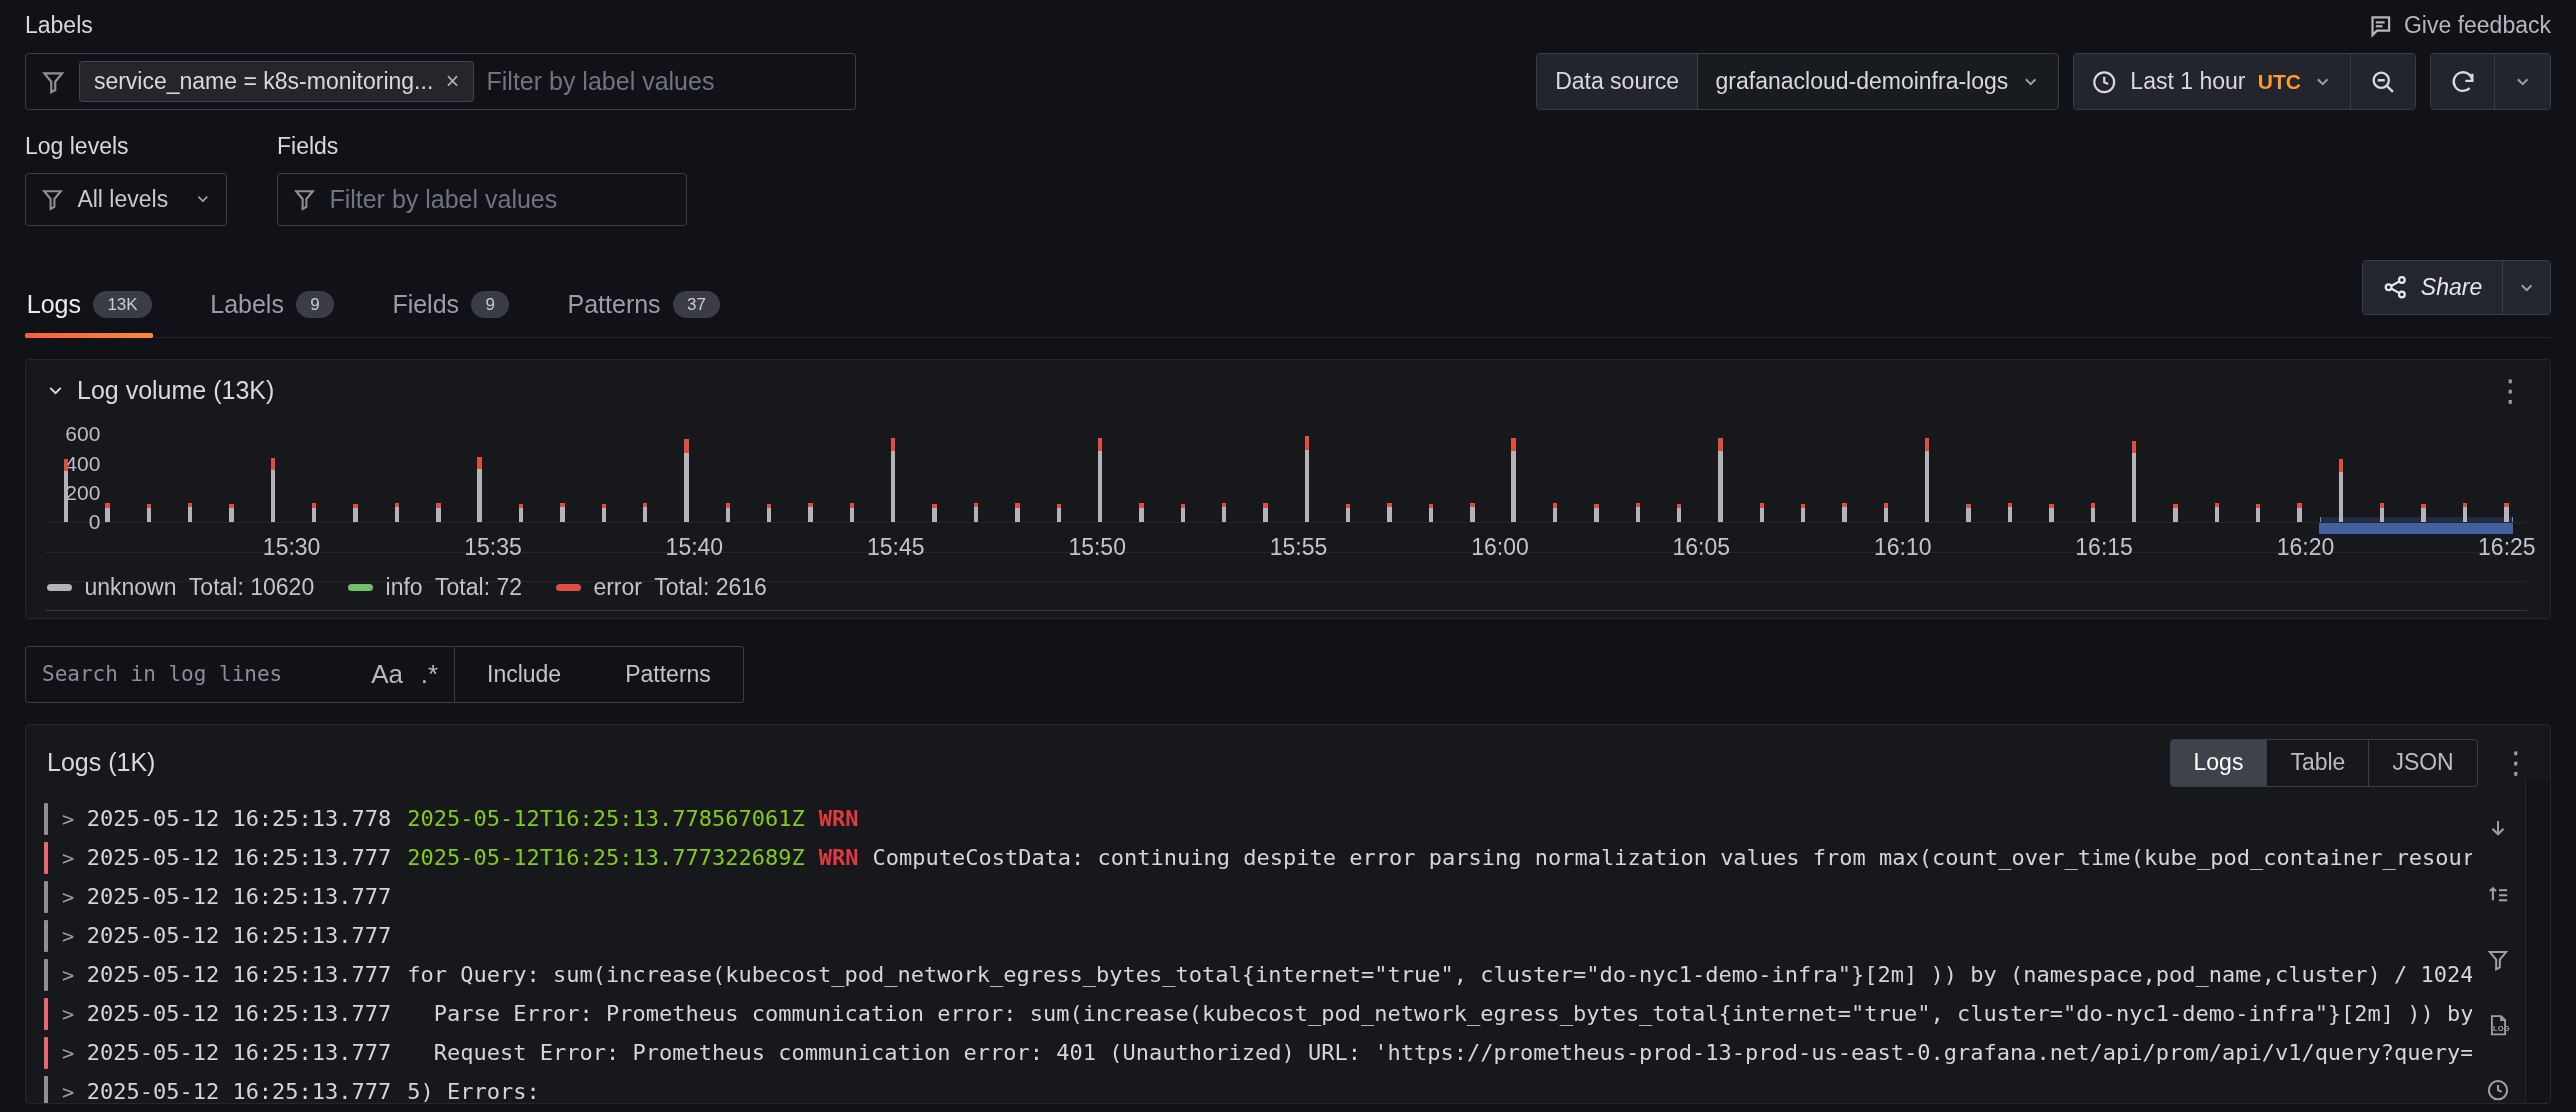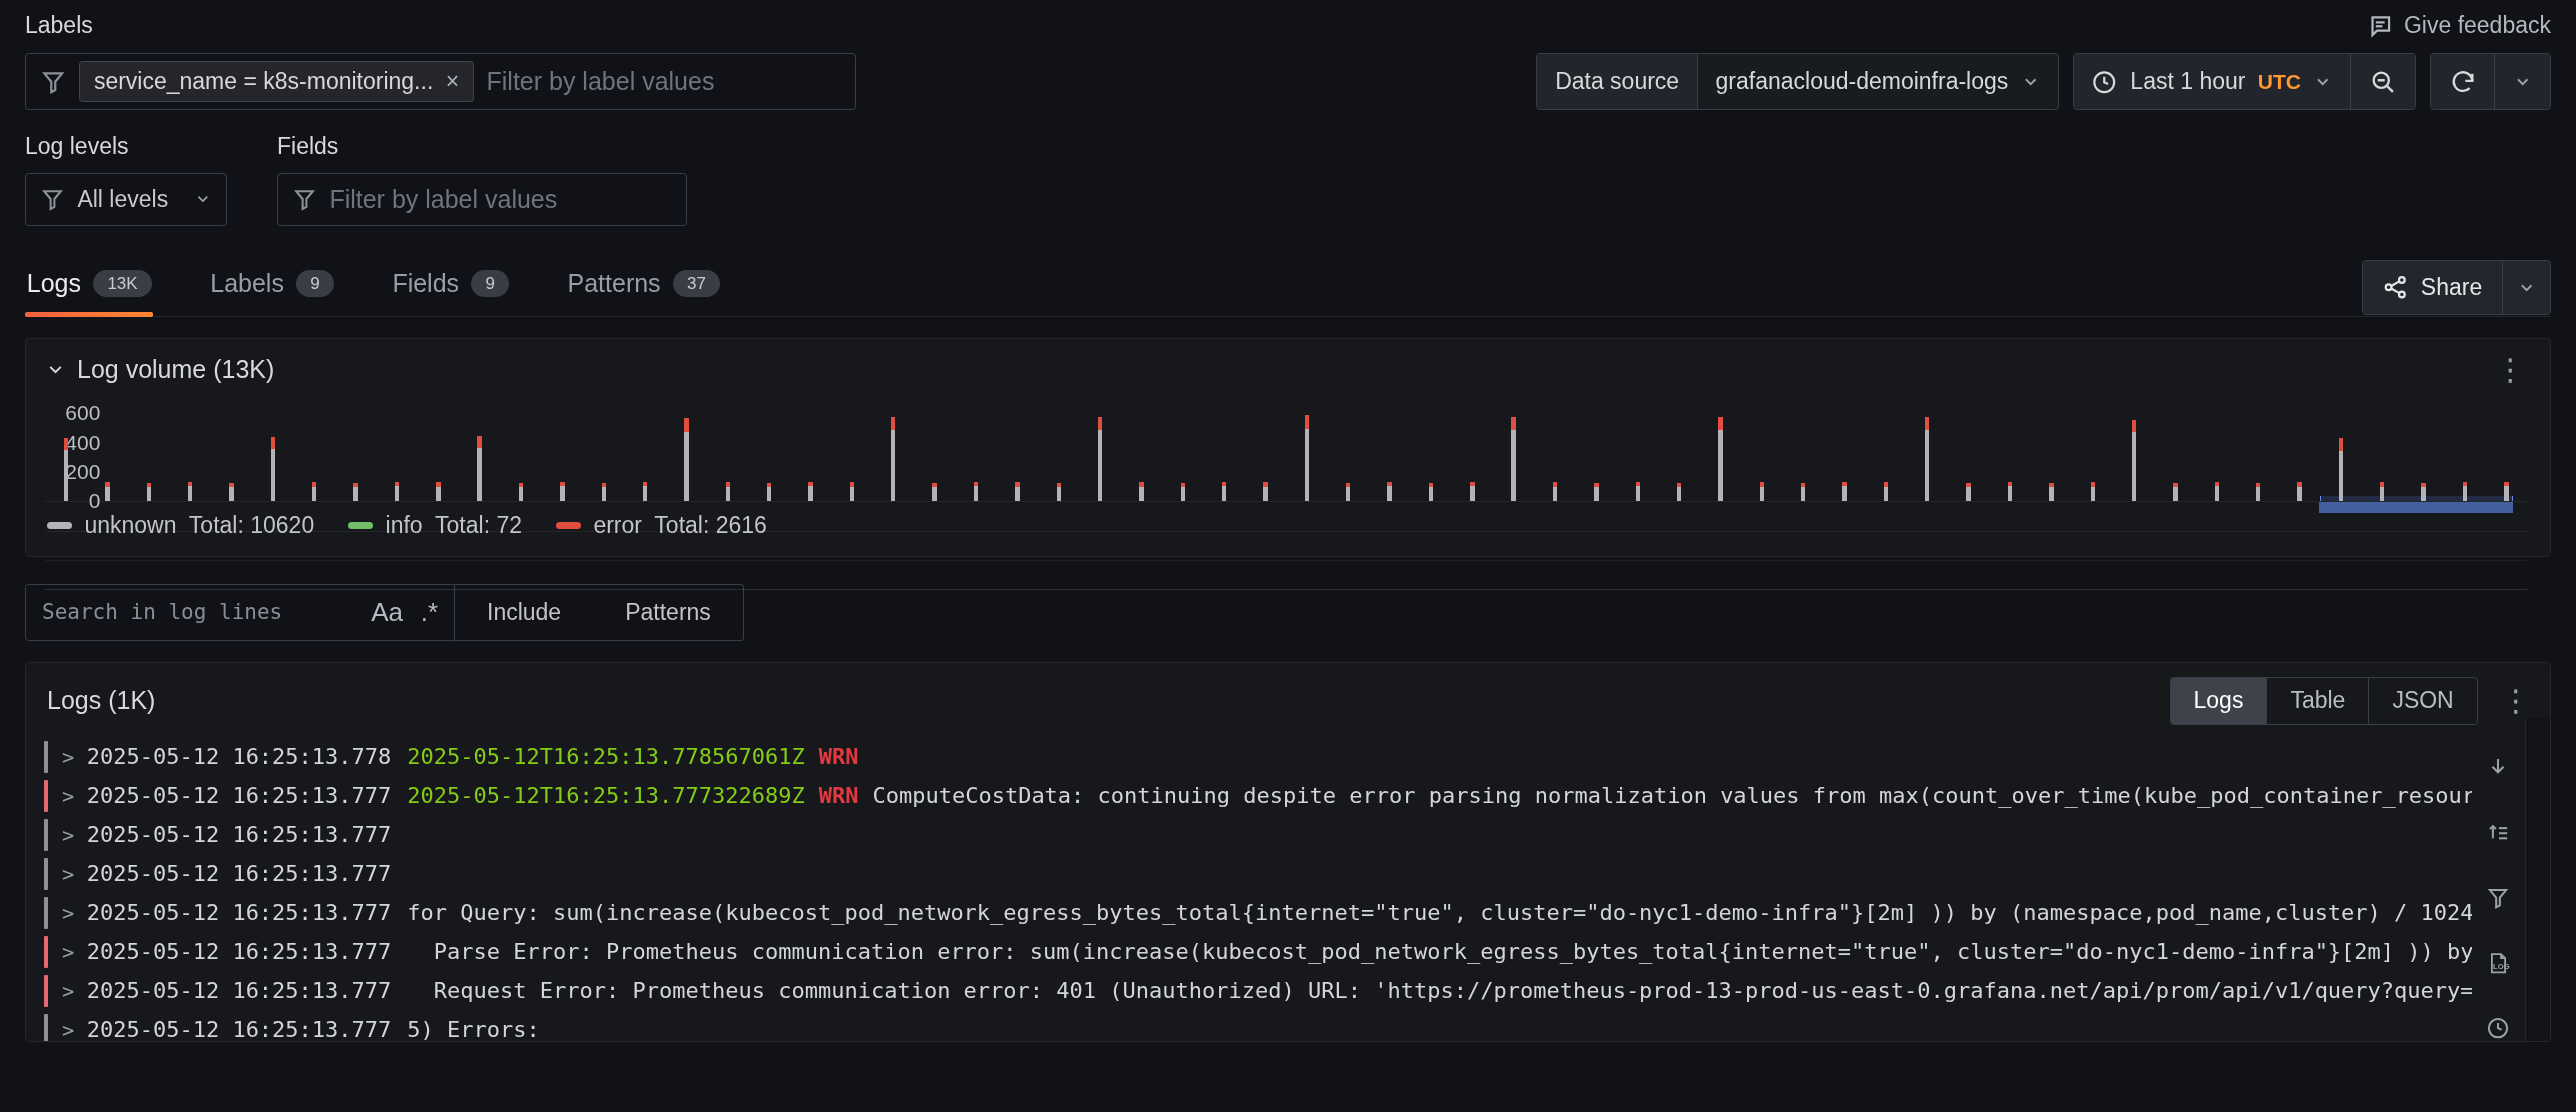--- a/index.html
+++ b/index.html
@@ -59,21 +59,21 @@
   
   .tabs-row { display:flex; justify-content:space-between; align-items:flex-end; margin-top:34px; border-bottom:0.9px solid #24262b; }
   .tabs { display:flex; gap:55px; }
   .tab { display:flex; align-items:center; gap:12.4px; padding:5.3px 1.8px 17.7px 1.8px; position:relative; color:#9b9ea6; font-size:25px; cursor:pointer; }
   .tab.active { color:#eceded; }
   .tab.active::after {
     content:""; position:absolute; left:0; right:0; bottom:-0.9px; height:4.4px;
     background:linear-gradient(90deg,#f55f3e,#ff8833); border-radius:1.8px;
   }
   .badge { background:#3a3d44; color:#c9cbd1; border-radius:16px; padding:3.5px 14px; font-size:17px; }
-  .share-wrap { margin-bottom:1px; }
+  .share-wrap { margin-bottom:22px;font-style:italic; }
   .share-group { display:flex; height:55px; border:0.9px solid #3a3e45; border-radius:3.5px; overflow:hidden; }
   .share-main { display:flex; align-items:center; gap:12.4px; padding:0 19.4px; background:#23262c; color:#e6e7e9; cursor:pointer; }
   .share-caret { display:flex; align-items:center; padding:0 14px; background:#23262c; border-left:0.9px solid #3a3e45; cursor:pointer; }
 
   
   .panel { border:0.9px solid #25272d; border-radius:3.5px; background:#16181c; margin-top:21px; }
   .panel-header { display:flex; justify-content:space-between; align-items:center; padding:16px 19.4px 5.3px 19.4px; }
   .panel-title-wrap { display:flex; align-items:center; gap:10.6px; cursor:pointer; }
   .panel-title { font-size:25px; font-weight:500; color:#d8d9da; }
   .kebab { color:#9da0a6; font-size:30px; line-height:1; cursor:pointer; padding:0 5.3px; }
@@ -550,20 +550,34 @@
           <div class="bar" style="left: calc(97.5% - 2.2px);">
             <div class="e" style="height: 4.4px;"></div>
             <div class="u" style="height: 14.6px;"></div>
           </div>
           <div class="bar" style="left: calc(99.1667% - 2.2px);">
             <div class="e" style="height: 4.7px;"></div>
             <div class="u" style="height: 14.7px;"></div>
           </div>
         </div>
     </div>
+    <div class="xlabels" id="xlabels">
+        <span style="left: 7.5%;">15:30</span>
+        <span style="left: 15.8333%;">15:35</span>
+        <span style="left: 24.1667%;">15:40</span>
+        <span style="left: 32.5%;">15:45</span>
+        <span style="left: 40.8333%;">15:50</span>
+        <span style="left: 49.1667%;">15:55</span>
+        <span style="left: 57.5%;">16:00</span>
+        <span style="left: 65.8333%;">16:05</span>
+        <span style="left: 74.1667%;">16:10</span>
+        <span style="left: 82.5%;">16:15</span>
+        <span style="left: 90.8333%;">16:20</span>
+        <span style="left: 99.1667%;">16:25</span>
+      </div>
   </div>
   <div class="legend" id="legend">
       <div class="legend-item">
     <span class="swatch" style="background: rgb(180, 180, 184);"></span>
     <span class="lg-label">unknown</span>
     <span class="lg-total">Total: 10620</span>
   </div>
       <div class="legend-item">
     <span class="swatch" style="background: rgb(115, 191, 105);"></span>
     <span class="lg-label">info</span>

